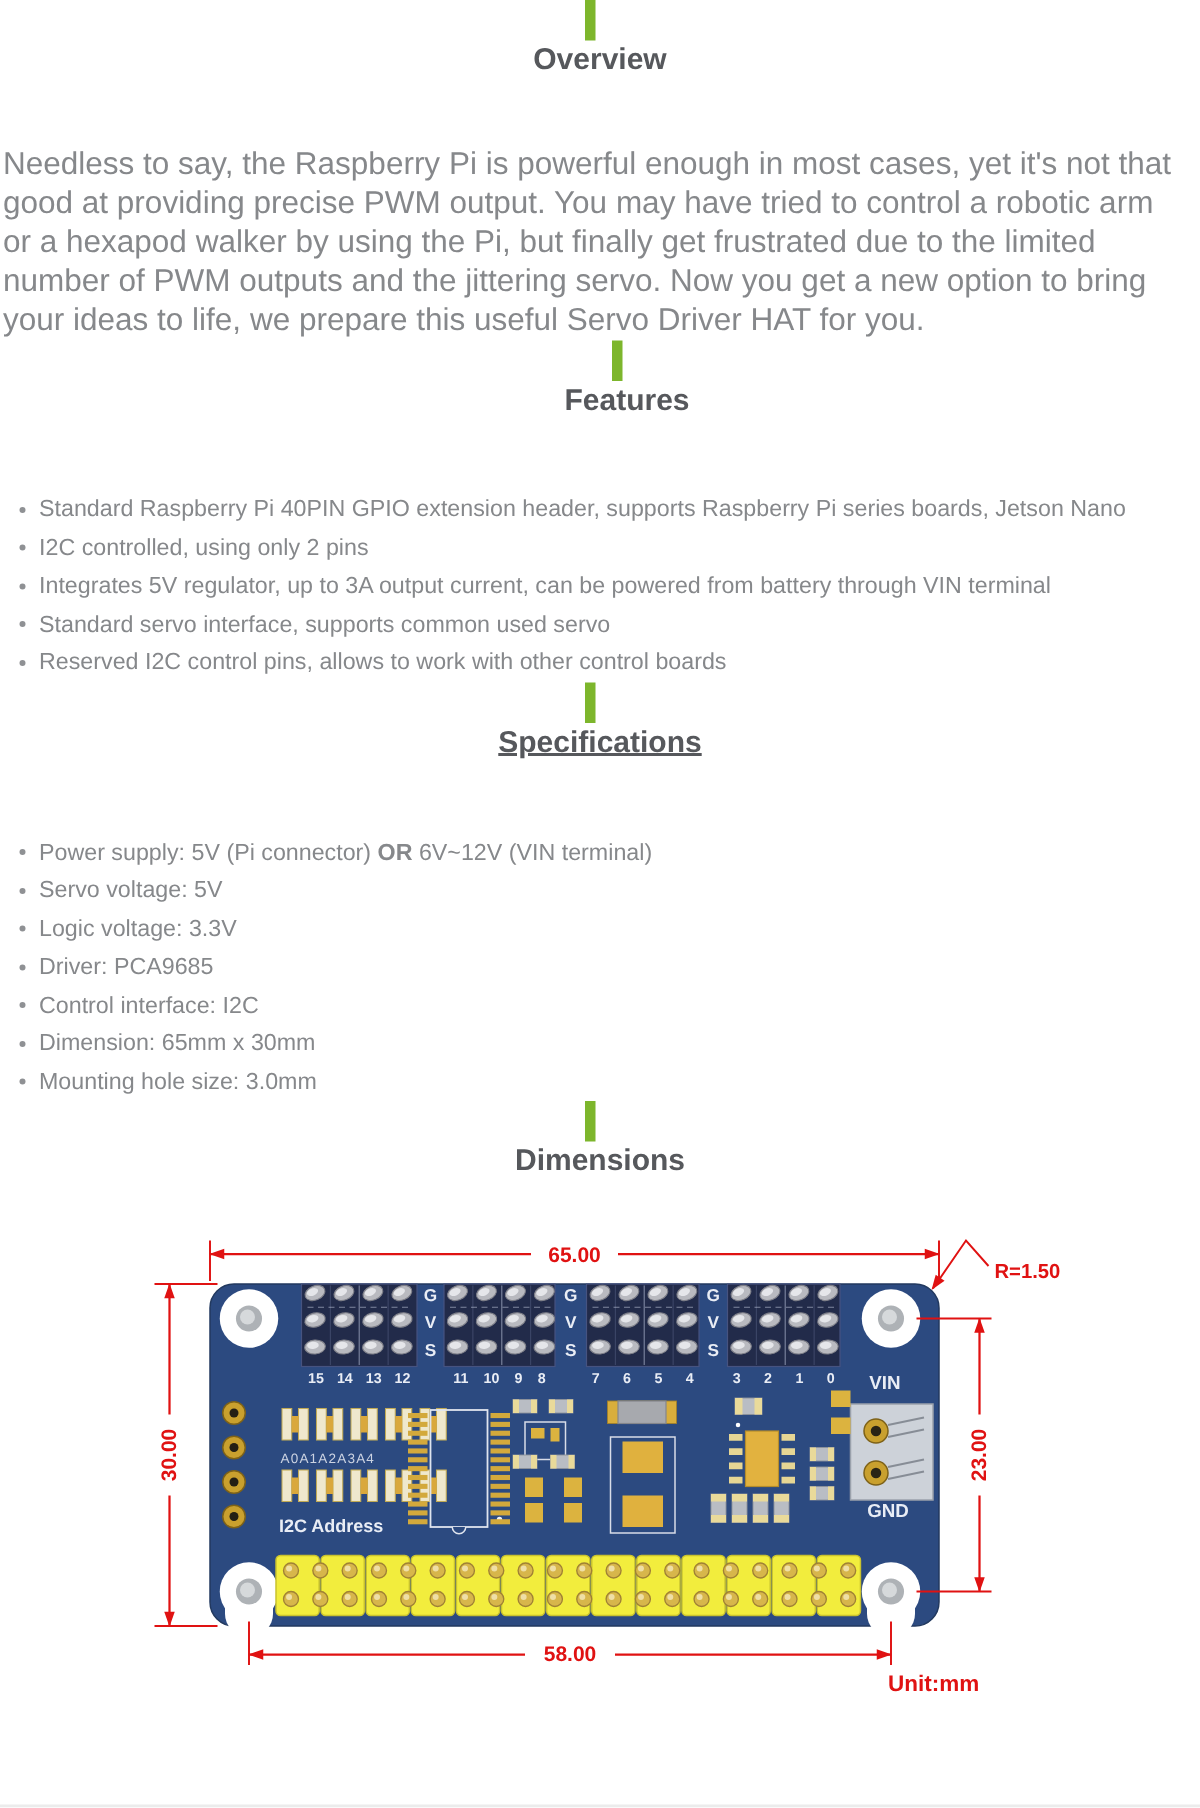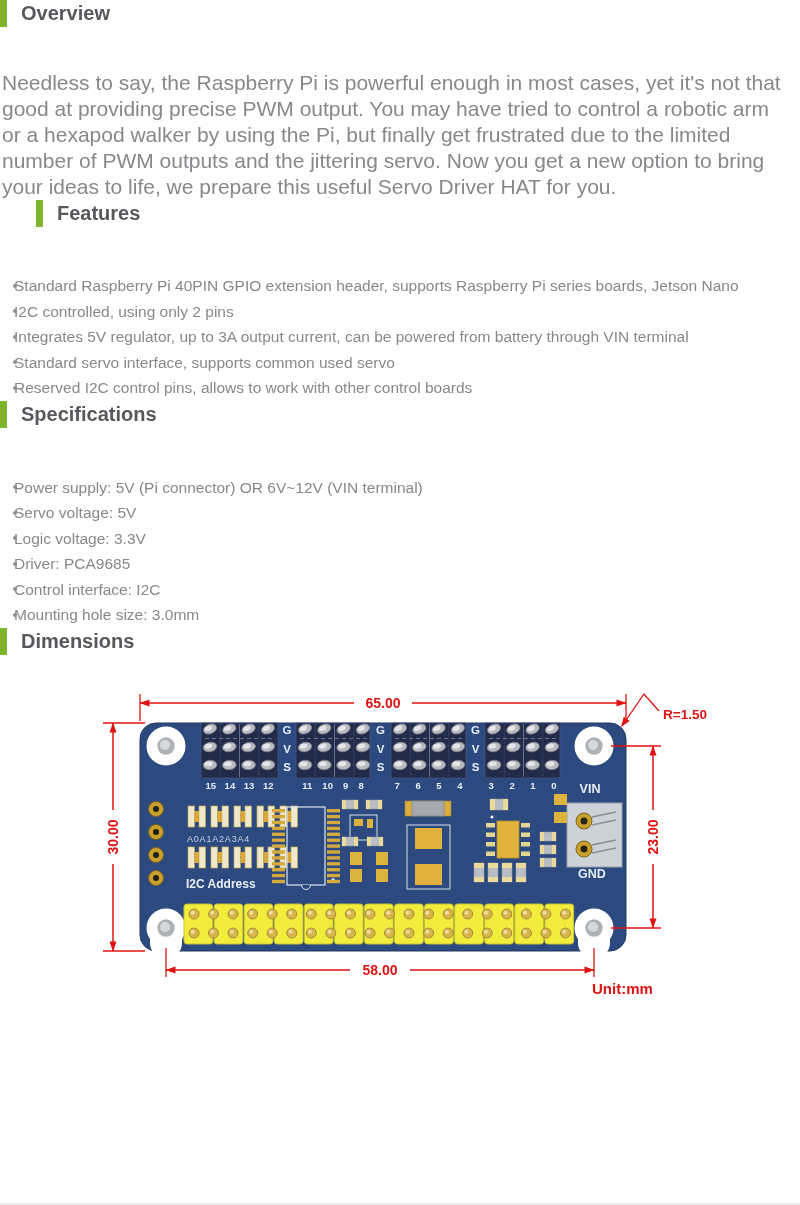--- a/index.html
+++ b/index.html
@@ -3,46 +3,46 @@
 <meta charset="utf-8">
 <style>
   html,body{margin:0;padding:0;}
   body{
     width:800px;height:1205px;background:#ffffff;position:relative;overflow:hidden;
     font-family:"Liberation Sans","DejaVu Sans",sans-serif;
   }
   .bottom-line{position:absolute;left:0;bottom:0;width:800px;height:2px;background:#ececec;}
   h2.sec{
     display:flex;align-items:center;margin:0;
-    font-size:20px;font-weight:bold;color:var(--heading-text,#56585c);line-height:27px;
+    font-size:20px;font-weight:bold;color:var(--heading-text,#56585c);line-height:27px;flex-direction:column;
   }
   h2.sec .bar{
     display:inline-block;width:7px;height:27px;margin-right:14px;
     background:var(--accent,#7db62c);
   }
   .mt-overview{margin-top:8px;}
   p.body-text{
     margin:43px 0 0 0;width:780px;padding-left:2px;
     font-size:21px;line-height:26px;color:var(--body-text,#86888b);
   }
   .mt-features{margin-top:40px;padding-left:36px;}
-  .mt-specs{margin-top:39px;}
+  .mt-specs{margin-top:39px;text-decoration:underline;}
   .mt-dims{margin-top:40px;text-align:center;}
   ul.bullets{list-style:none;margin:0;padding:0;width:755px;}
   ul.bullets.mt-f{margin-top:46px;}
   ul.bullets.mt-s{margin-top:47px;}
   ul.bullets li{
-    position:relative;padding-left:14px;
+    position:relative;padding-left:26px;
     font-size:15.5px;line-height:25.5px;color:var(--body-text,#86888b);
   }
   ul.bullets li::before{
     content:"";position:absolute;left:13px;top:10.5px;width:4px;height:4px;
     border-radius:50%;background:#8f9194;
   }
-  ul.bullets li b{font-weight:normal;}
+  ul.bullets li b{font-weight:bold;}
   .diagram{display:block;margin:21px 0 0 88px;}
   
   #board-rect{fill:var(--board-blue,#2c4a80);stroke:#22395f;stroke-width:1;}
   .silk{fill:#e9edf5;font-family:"Liberation Sans","DejaVu Sans",sans-serif;font-weight:bold;}
   .silk-light{fill:#ccd3e2;font-family:"Liberation Sans","DejaVu Sans",sans-serif;}
   .dl{stroke:var(--dimension-red,#e01212);stroke-width:1.5;fill:none;}
   .dlt{stroke:var(--dimension-red,#e01212);stroke-width:1.3;fill:none;}
   .dt{
     fill:var(--dimension-red,#e01212);font-weight:bold;font-size:14px;
     font-family:"Liberation Sans","DejaVu Sans",sans-serif;
@@ -81,20 +81,21 @@
     <h2 class="sec mt-specs">
       <span class="bar"></span>
       <span>Specifications</span>
     </h2>
     <ul class="bullets mt-s">
       <li><span>Power supply: 5V (Pi connector) </span><b>OR</b><span> 6V~12V (VIN terminal)</span></li>
       <li><span>Servo voltage: 5V</span><b></b><span></span></li>
       <li><span>Logic voltage: 3.3V</span><b></b><span></span></li>
       <li><span>Driver: PCA9685</span><b></b><span></span></li>
       <li><span>Control interface: I2C</span><b></b><span></span></li>
+      <li><span>Dimension: 65mm x 30mm</span><b></b><span></span></li>
       <li><span>Mounting hole size: 3.0mm</span><b></b><span></span></li>
     </ul>
   </section>
 
   <section>
     <h2 class="sec mt-dims">
       <span class="bar"></span>
       <span>Dimensions</span>
     </h2>
 

